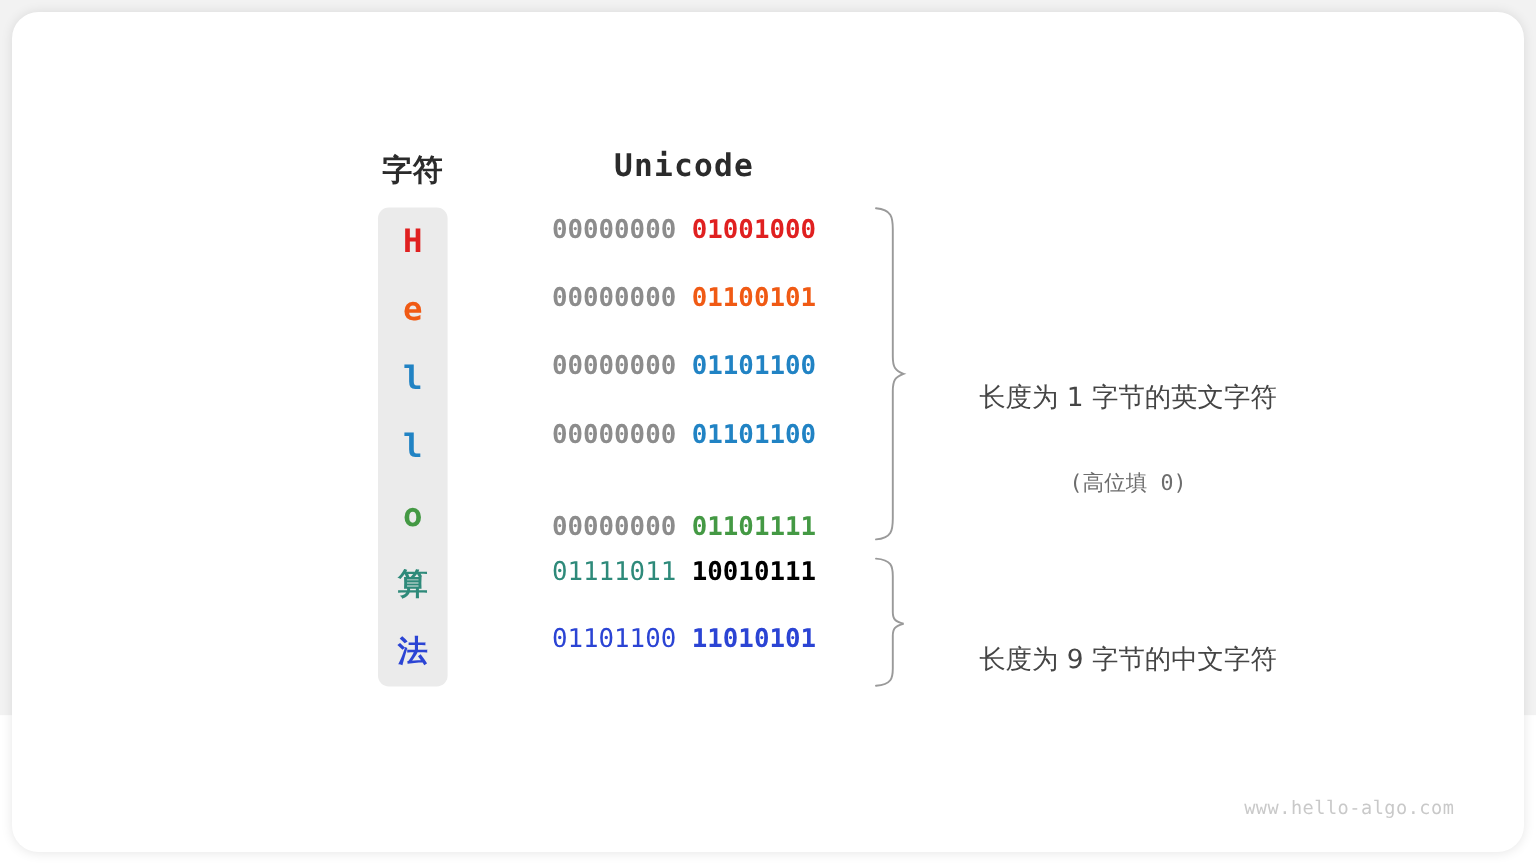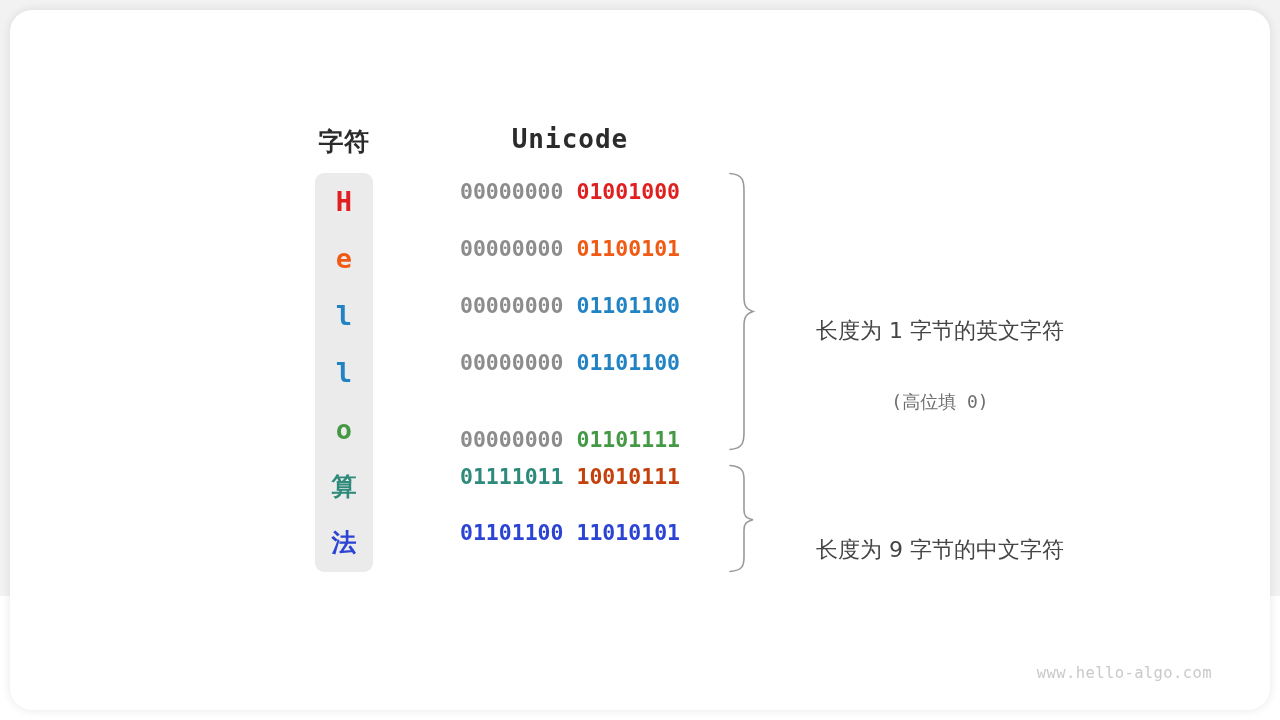--- a/index.html
+++ b/index.html
@@ -99,21 +99,21 @@
     font-family: "DejaVu Sans Mono", monospace;
     font-size: 21.5px;
     white-space: pre;
     letter-spacing: 0px;
   }
   .bin-hi {
     color: #8c8c8c;
     font-weight: bold;
   }
   .bin-hi.bold {
-    font-weight: bold;
+    font-weight: normal;
     margin-top: 44px;
   }
   .bin-lo {
     font-weight: bold;
   }
 
   
   .brace-svg {
     position: absolute;
     left: 712px;
@@ -181,21 +181,21 @@
         <div class="char-cell han" style="top: 299px; color: rgb(46, 138, 122);">算</div>
         <div class="char-cell han" style="top: 355px; color: rgb(43, 68, 212);">法</div>
       </div>
 
     <div id="bin-rows">
         <div class="bin-row" style="top: 167px;"><span class="bin-hi">00000000</span><span> </span><span class="bin-lo" style="color: rgb(224, 32, 32);">01001000</span></div>
         <div class="bin-row" style="top: 224px;"><span class="bin-hi">00000000</span><span> </span><span class="bin-lo" style="color: rgb(240, 90, 20); text-align: right;">01100101</span></div>
         <div class="bin-row" style="top: 281px;"><span class="bin-hi">00000000</span><span> </span><span class="bin-lo" style="color: rgb(33, 131, 196);">01101100</span></div>
         <div class="bin-row" style="top: 338px;"><span class="bin-hi">00000000</span><span> </span><span class="bin-lo" style="color: rgb(33, 131, 196);">01101100</span></div>
         <div class="bin-row" style="top: 395px; margin-top: 20px;"><span class="bin-hi">00000000</span><span> </span><span class="bin-lo" style="color: rgb(68, 153, 68);">01101111</span></div>
-        <div class="bin-row" style="top: 452px;"><span class="bin-hi bold" style="color: rgb(46, 138, 122);">01111011</span><span> </span><span class="bin-lo" style="color: #c2410c;">10010111</span></div>
+        <div class="bin-row" style="top: 452px;"><span class="bin-hi bold" style="color: rgb(46, 138, 122);">01111011</span><span> </span><span class="bin-lo" style="color: #000000;">10010111</span></div>
         <div class="bin-row" style="top: 508px;"><span class="bin-hi bold" style="color: rgb(43, 68, 212);">01101100</span><span> </span><span class="bin-lo" style="color: rgb(43, 68, 212);">11010101</span></div>
       </div>
 
     <svg class="brace-svg" viewBox="0 0 50 420">
 
       <path d="M 8 8.5
                C 21 9.5, 22 16, 22 26
                L 22 132
                C 22 141, 24 144, 31 146.5
                C 24 149, 22 152, 22 161

